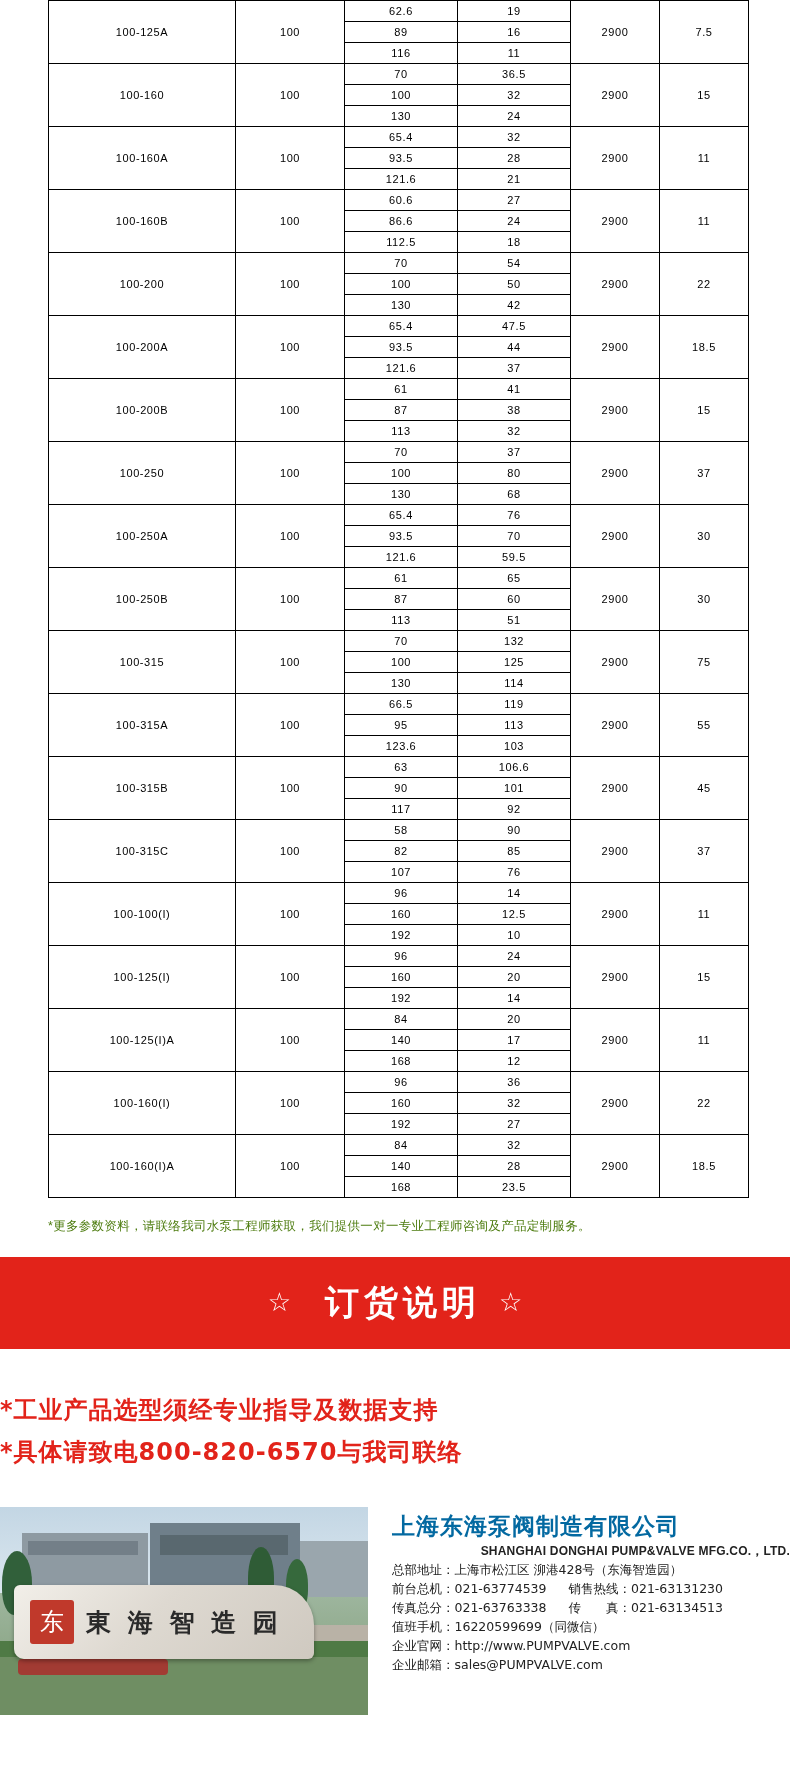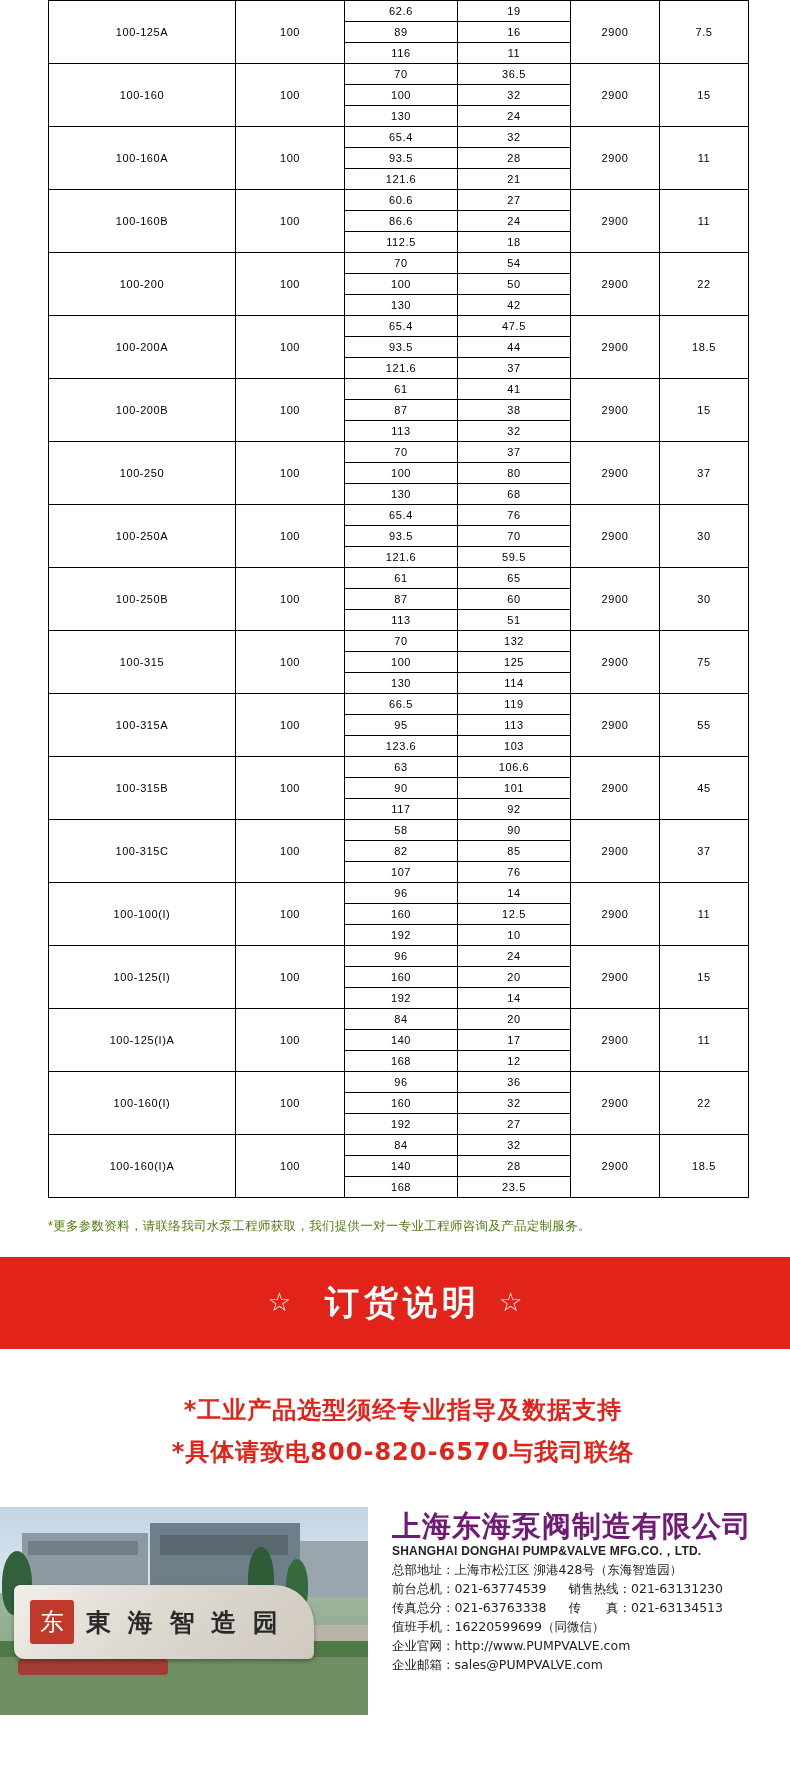--- a/index.html
+++ b/index.html
@@ -81,22 +81,22 @@
   .banner-title {
     font-size: 34px;
     font-weight: bold;
     letter-spacing: 5px;
     font-family: "DejaVu Sans", "Liberation Sans", sans-serif;
     margin-left: 16px;
   }
 
   
   .notices {
-    padding: 40px 0 34px 16px;
-    text-align: center;
+    padding: 40px 0 34px 0;
+    text-align: left;
   }
   .notice-line {
     color: #e2231a;
     font-size: 24px;
     font-weight: bold;
     letter-spacing: 1px;
     line-height: 42px;
     font-family: "DejaVu Sans", "Liberation Sans", sans-serif;
   }
 
@@ -161,34 +161,35 @@
     letter-spacing: 4px;
     font-family: "DejaVu Sans", "Liberation Sans", sans-serif;
     white-space: nowrap;
   }
 
   .footer-info {
     padding: 4px 0 0 24px;
     flex: 1 1 auto;
   }
   .company-cn {
-    font-size: 29px;
+    font-size: 23px;
     font-weight: bold;
-    color: #701a75;
+    color: #0369a1;
     letter-spacing: 1px;
     font-family: "DejaVu Sans", "Liberation Sans", sans-serif;
     line-height: 30px;
   }
   .company-en {
     font-size: 12px;
     font-weight: bold;
     color: #222;
     letter-spacing: 0.2px;
     font-family: "Liberation Sans", sans-serif;
     margin-top: 2px;
+    text-align: right;
   }
   .hotline {
     color: #e2231a;
     font-size: 18px;
     font-weight: bold;
     margin-top: 6px;
     letter-spacing: 0.5px;
     font-family: "DejaVu Sans", "Liberation Sans", sans-serif;
   }
   .contact-row {

